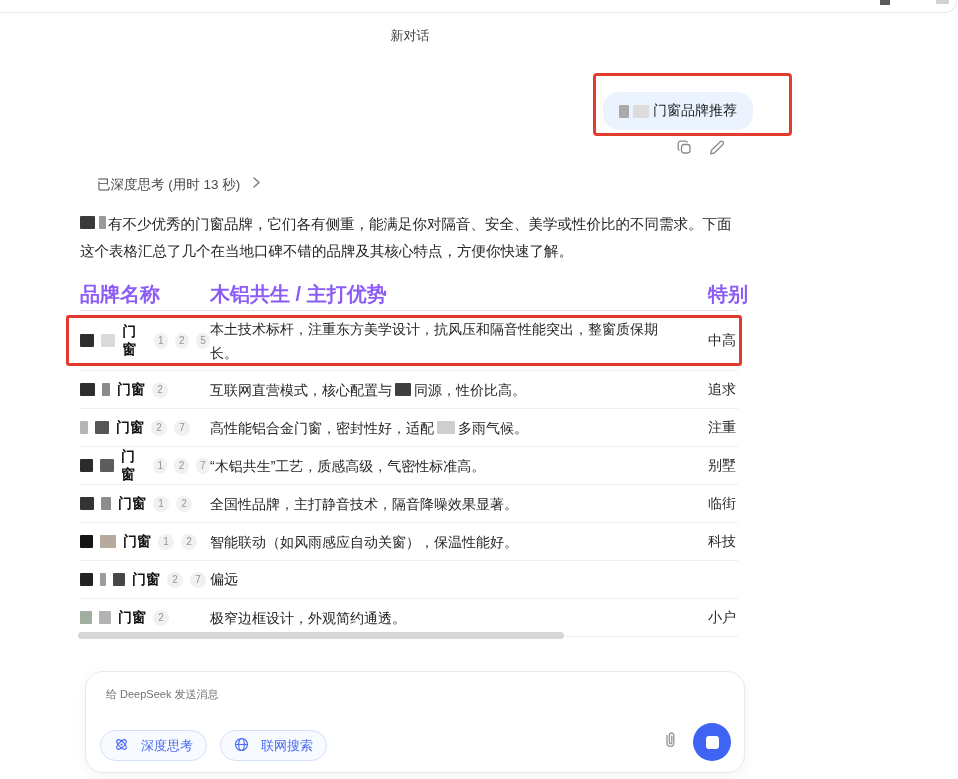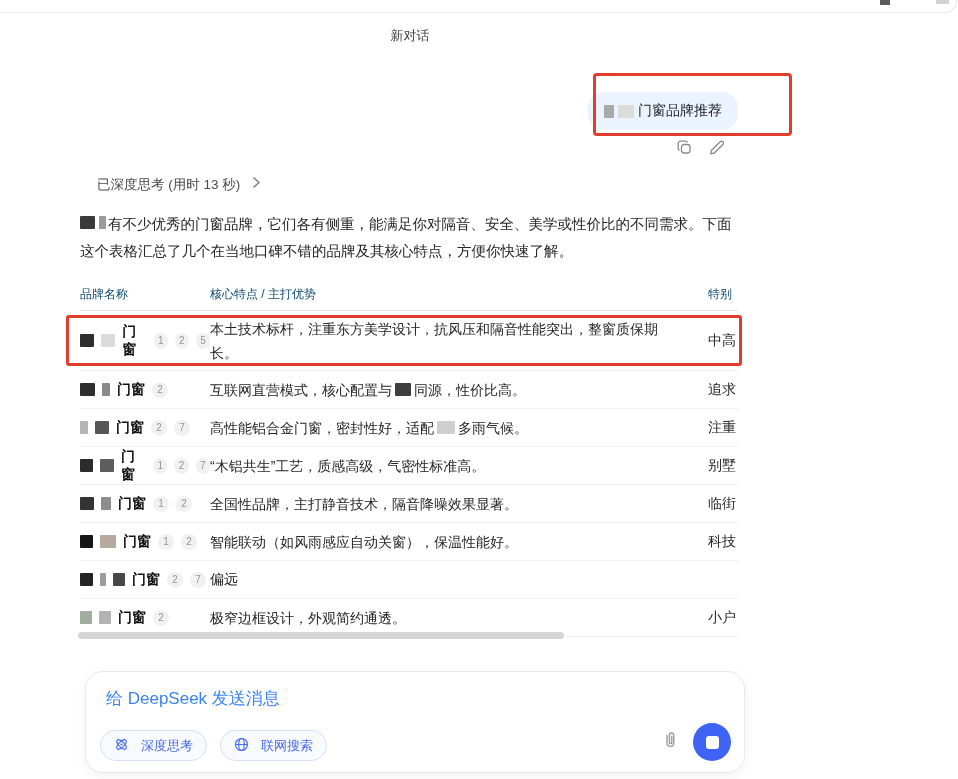--- a/index.html
+++ b/index.html
@@ -13,50 +13,50 @@
   .chrome-frag-b { position:absolute; top:0; left:936px; width:13px; height:4px; background:#d2d2d2; }
 
   .page-title { position:absolute; top:27px; left:80px; width:660px; text-align:center; font-size:13px; color:#3f3f3f; }
 
   
   .anno { position:absolute; border:3px solid #e23c2e; border-radius:4px; pointer-events:none; }
   .anno-msg { left:593px; top:73px; width:199px; height:63px; }
   .anno-row { left:66px; top:315px; width:676px; height:51px; border-radius:3px; }
 
   
-  .bubble { position:absolute; left:588px; top:92px; height:38px; padding:0 16px; background:#ebf3ff; border-radius:16px; display:flex; align-items:center; gap:4px; font-size:14px; color:#1f1f1f; }
+  .bubble { position:absolute; left:603px; top:92px; height:38px; padding:0 16px; background:#ebf3ff; border-radius:16px; display:flex; align-items:center; gap:4px; font-size:14px; color:#1f1f1f; }
   .msg-actions { position:absolute; left:676px; top:139px; display:flex; gap:15px; }
   .msg-actions svg { display:block; }
 
   
   .thinking { position:absolute; left:97px; top:176px; display:flex; align-items:flex-start; gap:12px; font-size:13.5px; color:#4a4a4a; cursor:pointer; }
 
   
   .intro { position:absolute; left:80px; top:211px; width:658px; font-size:14.5px; line-height:27px; color:#262626; }
 
   
   .redact { display:inline-block; height:13px; border-radius:1px; background:#333; }
   .redact.inline { margin:0 3px; vertical-align:-1px; }
 
   
   .brand-table { position:absolute; left:80px; top:278px; width:658px; }
   .thead, .trow { display:grid; grid-template-columns:130px 498px 1fr; align-items:center; }
-  .thead { height:33px; border-bottom:1px solid #e6e6e6; font-weight:400; font-size:12px; color:#0c4a6e; }
+  .thead { height:33px; border-bottom:1px solid #e6e6e6; font-weight:700; font-size:20px; color:#8b5cf6; }
   .trow { min-height:38px; border-bottom:1px solid #efefef; font-size:14px; color:#262626; }
   .trow.tall { min-height:60px; }
   .c2 { padding-right:28px; line-height:24px; }
   .c3 { white-space:nowrap; }
   .brand-wrap { display:flex; align-items:center; gap:7px; font-weight:700; color:#111; }
   .badge { width:16px; height:16px; border-radius:50%; background:#f1f1f1; color:#949494; font-size:10px; font-weight:400; display:inline-flex; align-items:center; justify-content:center; cursor:pointer; }
 
   .hscrollbar { position:absolute; left:78px; top:632px; width:486px; height:7px; border-radius:4px; background:#d6d6d6; }
 
   
   .composer { position:absolute; left:85px; top:671px; width:660px; height:102px; background:#fff; border:1px solid #e9e9e9; border-radius:18px; box-shadow:0 3px 12px rgba(0,0,0,.05); }
-  .placeholder { position:absolute; left:20px; top:15px; font-size:17px; color:#3b82f6; }
+  .placeholder { position:absolute; left:20px; top:15px; font-size:11px; color:#737373; }
   .pills { position:absolute; left:14px; bottom:11px; display:flex; gap:13px; }
   .pill { height:31px; padding:0 13px; display:flex; align-items:center; gap:12px; border:1px solid #d5e0f9; background:#f7faff; border-radius:16px; color:#4a6af0; font-size:13px; cursor:pointer; }
   .right-controls { position:absolute; right:13px; bottom:11px; display:flex; align-items:center; gap:14px; }
   .stop-btn { width:38px; height:38px; border-radius:50%; background:#3f63f2; display:flex; align-items:center; justify-content:center; cursor:pointer; border:none; }
   .stop-square { width:13px; height:13px; background:#fff; border-radius:3px; }
   .icon-btn { background:none; border:none; cursor:pointer; display:flex; align-items:center; }
 </style>
 </head>
 <body>
 
@@ -104,21 +104,21 @@
   </div>
 
   <div class="intro">
     <span class="redact" style="width:15px;background:#3a3a3a"></span>
     <span class="redact" style="width:7px;background:#9a9a9a;margin-right:2px"></span><span>有不少优秀的门窗品牌，它们各有侧重，能满足你对隔音、安全、美学或性价比的不同需求。下面这个表格汇总了几个在当地口碑不错的品牌及其核心特点，方便你快速了解。</span>
   </div>
 
   <div class="brand-table">
     <div class="thead">
       <div>品牌名称</div>
-      <div>核心特点 / 主打优势</div>
+      <div>木铝共生 / 主打优势</div>
       <div class="c3">特别</div>
     </div>
     <div id="table-body">
         <div class="trow tall">
           <div class="cell c1">
             <span class="brand-wrap">
               <span class="redact" style="width: 16px; background: rgb(46, 46, 46);"></span>
               <span class="redact" style="width: 16px; background: rgb(218, 218, 218);"></span>
               <b class="brand">门窗</b>
               <span class="badge">1</span>

